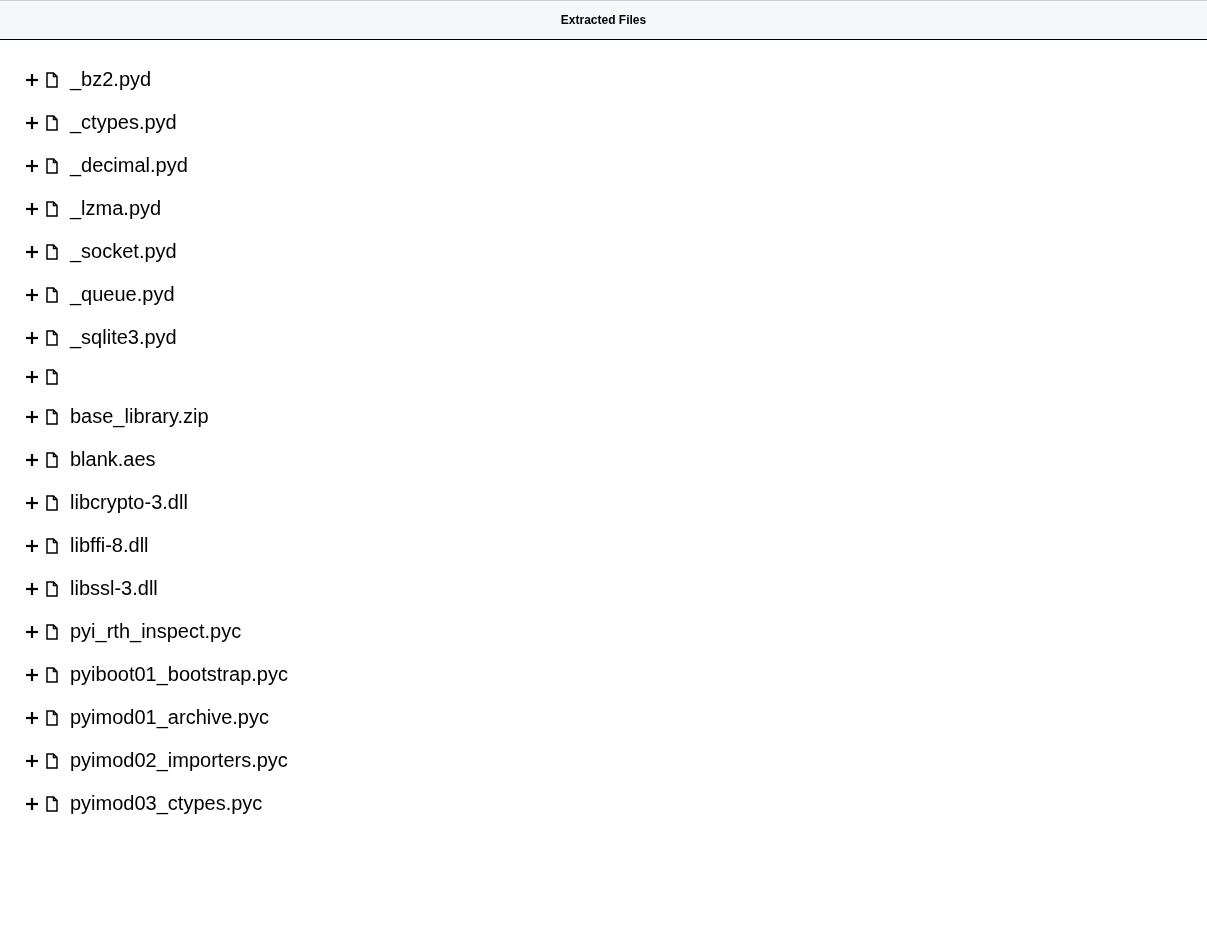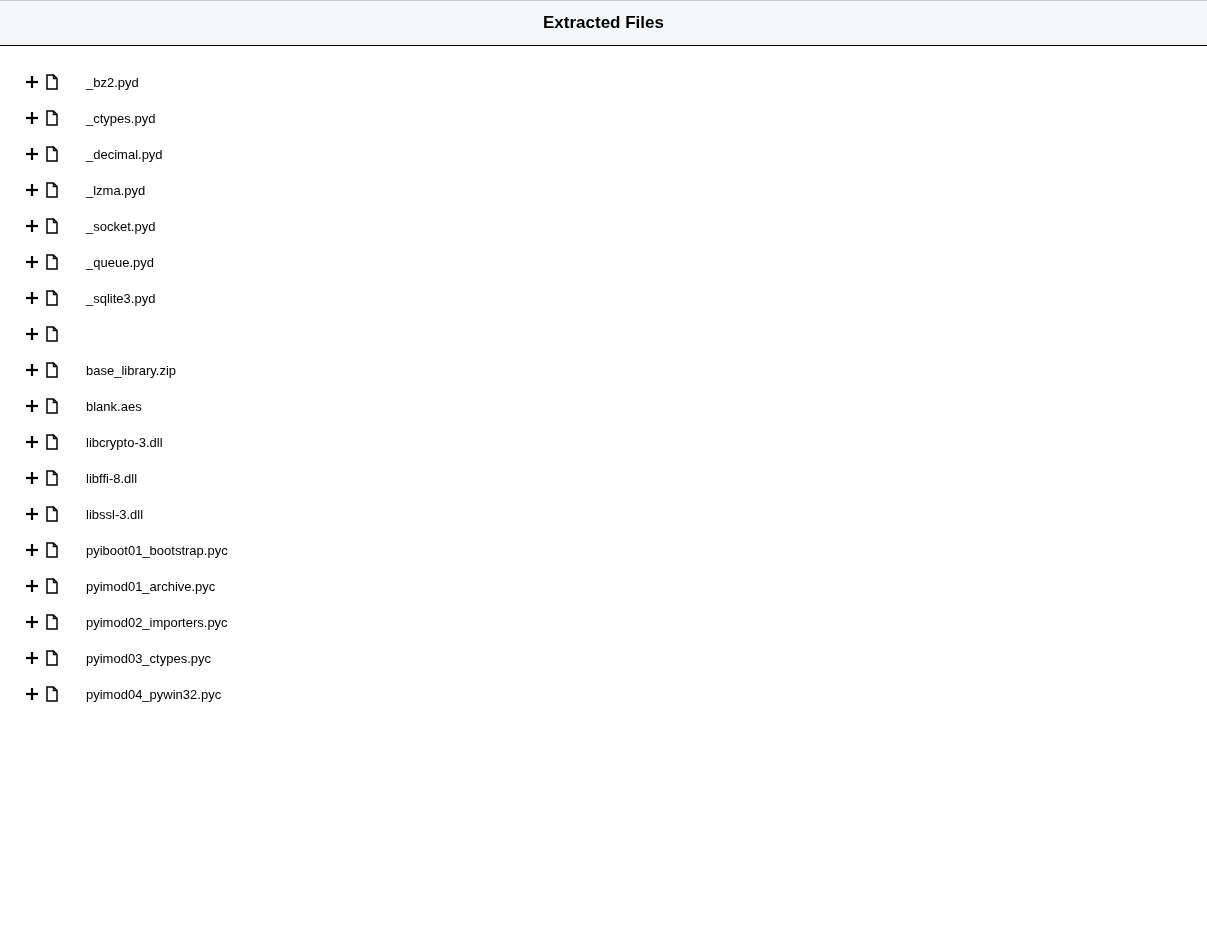--- a/index.html
+++ b/index.html
@@ -13,21 +13,21 @@
       color: #000;
       font-size: 15px;
     }
     .header {
       background: #f5f7f9;
       border-top: 1px solid #d0d0d0;
       border-bottom: 1px solid #000;
       padding: 12px 0;
       text-align: center;
       font-weight: 700;
-      font-size: 17px;
+      font-size: 12px;
     }
     .file-list {
       padding: 18px 24px;
     }
     .file-item {
       display: flex;
       align-items: center;
       padding: 10px 0;
       gap: 4px;
       cursor: pointer;
@@ -57,22 +57,22 @@
       margin-left: 0px;
     }
     .file-icon svg {
       width: 14px;
       height: 16px;
       stroke: #000;
       stroke-width: 1.5;
       fill: none;
     }
     .file-name {
-      margin-left: 22px;
-      font-size: 13px;
+      margin-left: 6px;
+      font-size: 20px;
       color: #000;
     }
   </style>
 </head>
 <body>
 
 <div class="header">
   <span>Extracted Files</span>
 </div>
 
@@ -277,20 +277,35 @@
           <line x1="7" y1="1" x2="7" y2="13"></line>
           <line x1="1" y1="7" x2="13" y2="7"></line>
         </svg>
       </span>
       <span class="file-icon">
         <svg viewBox="0 0 14 16">
           <path d="M2 1 L8.5 1 L12 4.5 L12 15 L2 15 Z"></path>
           <path d="M8.5 1 L8.5 4.5 L12 4.5"></path>
         </svg>
       </span>
+      <span class="file-name">pyi_rth_inspect.pyc</span>
+    </div>
+    <div class="file-item">
+      <span class="expand-icon">
+        <svg viewBox="0 0 14 14">
+          <line x1="7" y1="1" x2="7" y2="13"></line>
+          <line x1="1" y1="7" x2="13" y2="7"></line>
+        </svg>
+      </span>
+      <span class="file-icon">
+        <svg viewBox="0 0 14 16">
+          <path d="M2 1 L8.5 1 L12 4.5 L12 15 L2 15 Z"></path>
+          <path d="M8.5 1 L8.5 4.5 L12 4.5"></path>
+        </svg>
+      </span>
       <span class="file-name">pyiboot01_bootstrap.pyc</span>
     </div>
     <div class="file-item">
       <span class="expand-icon">
         <svg viewBox="0 0 14 14">
           <line x1="7" y1="1" x2="7" y2="13"></line>
           <line x1="1" y1="7" x2="13" y2="7"></line>
         </svg>
       </span>
       <span class="file-icon">
@@ -323,29 +338,14 @@
           <line x1="1" y1="7" x2="13" y2="7"></line>
         </svg>
       </span>
       <span class="file-icon">
         <svg viewBox="0 0 14 16">
           <path d="M2 1 L8.5 1 L12 4.5 L12 15 L2 15 Z"></path>
           <path d="M8.5 1 L8.5 4.5 L12 4.5"></path>
         </svg>
       </span>
       <span class="file-name">pyimod03_ctypes.pyc</span>
-    </div>
-    <div class="file-item">
-      <span class="expand-icon">
-        <svg viewBox="0 0 14 14">
-          <line x1="7" y1="1" x2="7" y2="13"></line>
-          <line x1="1" y1="7" x2="13" y2="7"></line>
-        </svg>
-      </span>
-      <span class="file-icon">
-        <svg viewBox="0 0 14 16">
-          <path d="M2 1 L8.5 1 L12 4.5 L12 15 L2 15 Z"></path>
-          <path d="M8.5 1 L8.5 4.5 L12 4.5"></path>
-        </svg>
-      </span>
-      <span class="file-name">pyimod04_pywin32.pyc</span>
     </div>
   </div>
 
 </body></html>

